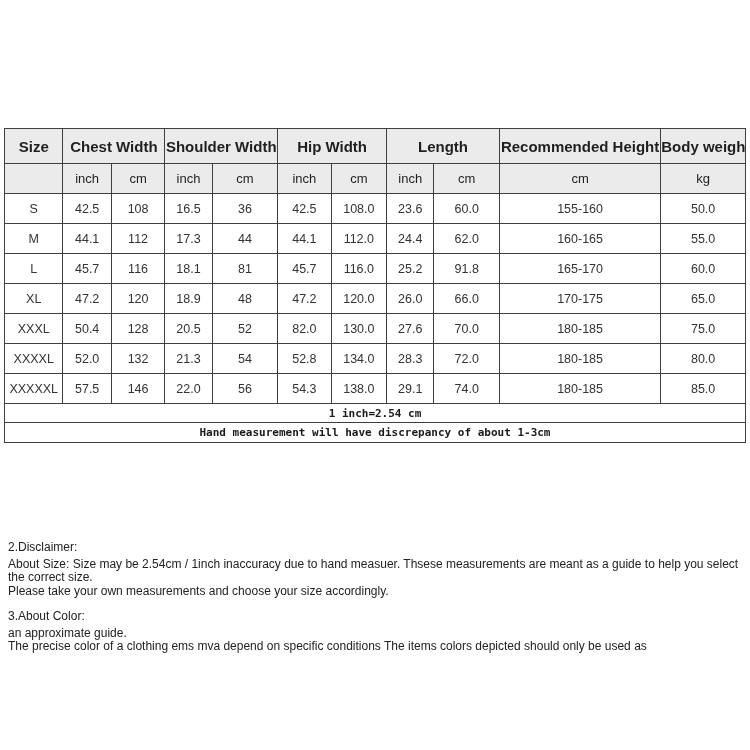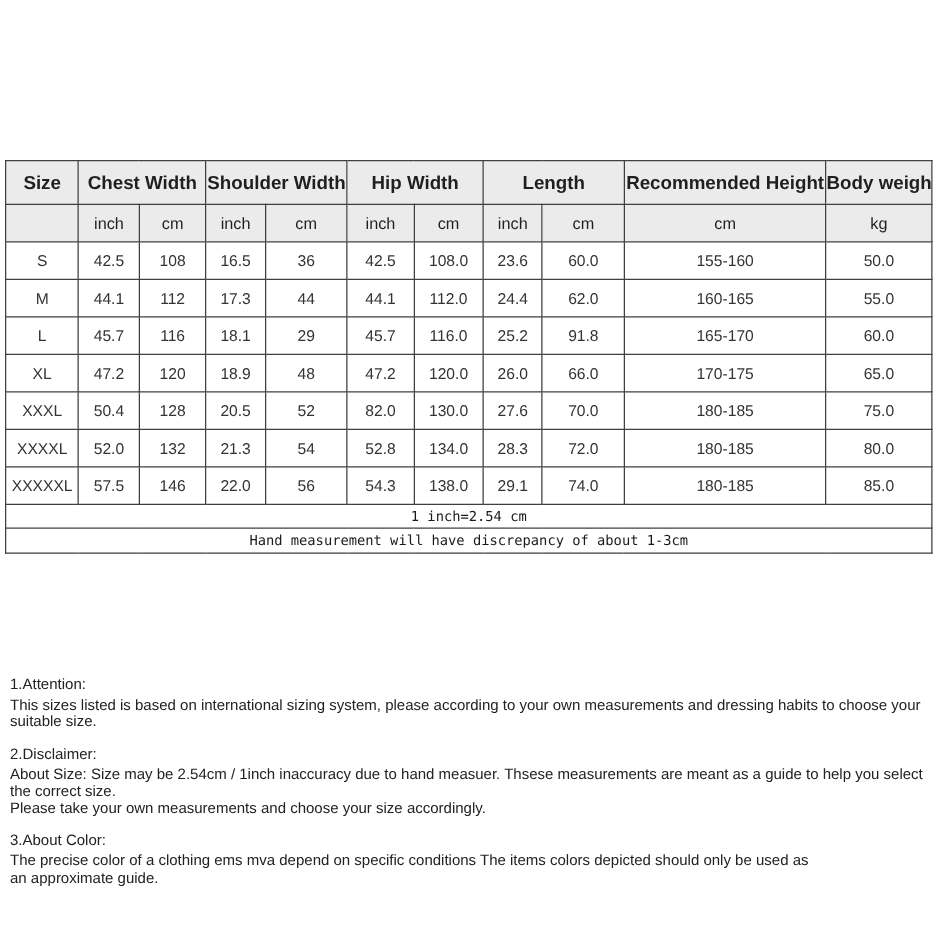--- a/index.html
+++ b/index.html
@@ -50,21 +50,21 @@
   }
   tbody tr { height: 30px; }
   tbody td {
     font-size: 12.5px;
     color: #333333;
     background: #ffffff;
   }
   tfoot td {
     font-family: "DejaVu Sans Mono", monospace;
     font-size: 11px;
-    font-weight: normal;
+    font-weight: bold;
     color: #1a1a1a;
     background: #ffffff;
   }
   tr.footnote-row-1 { height: 19px; }
   tr.footnote-row-2 { height: 20px; }
   .notes {
     position: absolute;
     left: 8px;
     top: 541px;
     width: 736px;
@@ -144,21 +144,21 @@
           <td>24.4</td>
           <td>62.0</td>
           <td>160-165</td>
           <td>55.0</td>
         </tr>
         <tr>
           <td>L</td>
           <td>45.7</td>
           <td>116</td>
           <td>18.1</td>
-          <td>29</td>
+          <td>81</td>
           <td>45.7</td>
           <td>116.0</td>
           <td>25.2</td>
           <td>91.8</td>
           <td>165-170</td>
           <td>60.0</td>
         </tr>
         <tr>
           <td>XL</td>
           <td>47.2</td>
@@ -217,28 +217,24 @@
         <td colspan="11">1 inch=2.54 cm</td>
       </tr>
       <tr class="footnote-row-2">
         <td colspan="11">Hand measurement will have discrepancy of about 1-3cm</td>
       </tr>
     </tfoot>
   </table>
 
   <div class="notes">
       <div class="note">
-        <div class="note-title">1.Attention:</div>
-        <div class="note-line">This sizes listed is based on international sizing system, please according to your own measurements and dressing habits to choose your suitable size.</div>
-      </div>
-      <div class="note">
         <div class="note-title">2.Disclaimer:</div>
         <div class="note-line">About Size: Size may be 2.54cm / 1inch inaccuracy due to hand measuer. Thsese measurements are meant as a guide to help you select the correct size.</div>
         <div class="note-line">Please take your own measurements and choose your size accordingly.</div>
       </div>
       <div class="note">
         <div class="note-title">3.About Color:</div>
+        <div class="note-line">an approximate guide.</div>
         <div class="note-line">The precise color of a clothing ems mva depend on specific conditions The items colors depicted should only be used as</div>
-        <div class="note-line">an approximate guide.</div>
       </div>
     </div>
 
 </div>
 
 </body></html>

